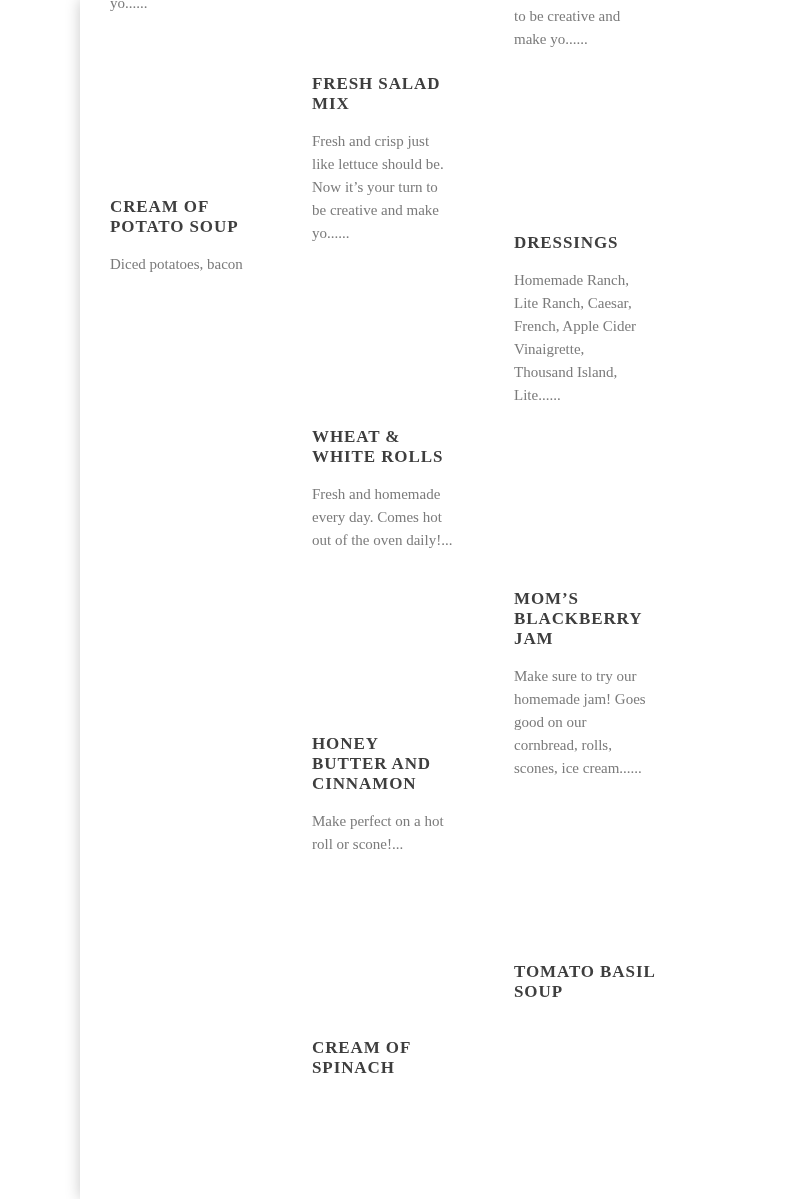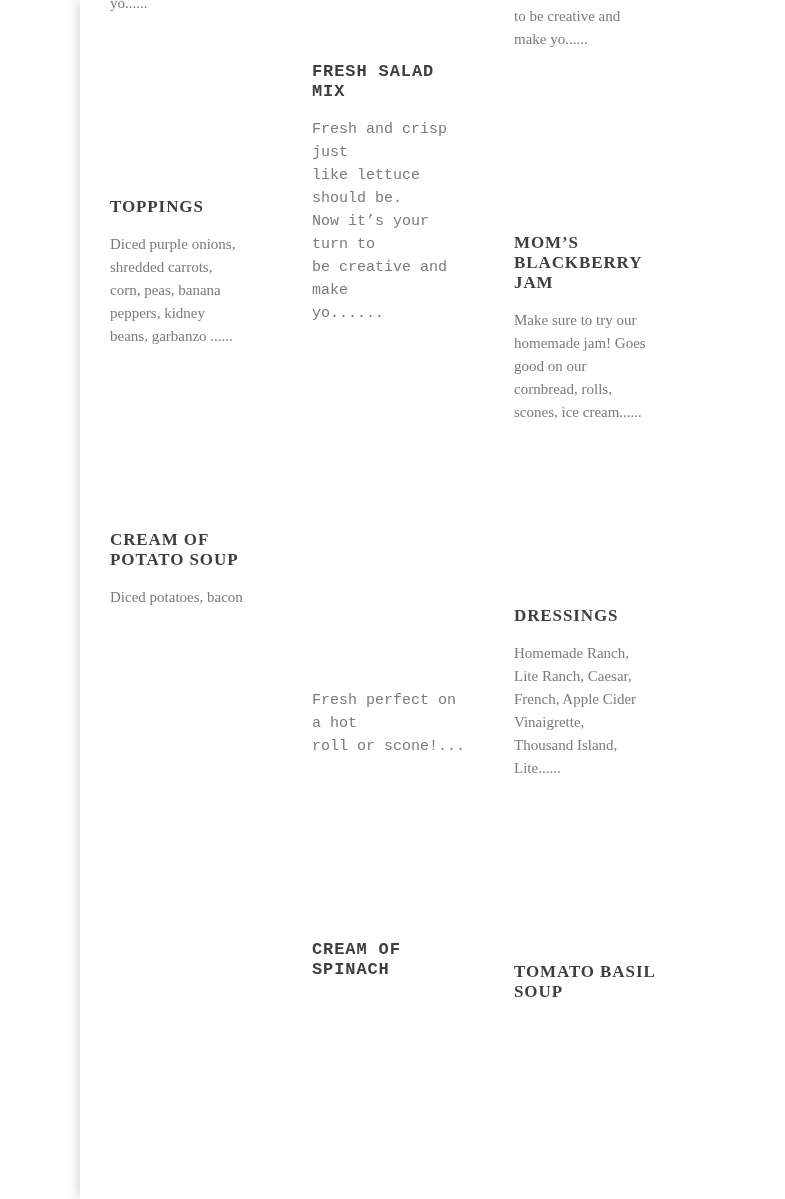--- a/index.html
+++ b/index.html
@@ -22,21 +22,21 @@
   .grid {
     display: flex;
     gap: 42px;
     align-items: flex-start;
   }
   .col {
     width: 160px;
     flex: 0 0 160px;
   }
   .col-left  { margin-top: -8px; }
-  .col-mid   { margin-top: 0; font-family: Liberation Mono, monospace; }
+  .col-mid   { margin-top: 12px; }
   .col-right { margin-top: 5px; }
   .media {
     height: 182px;
     background: transparent;
   }
   .media.first-mid { height: 62px; }
   .title {
     margin: 0 0 16px 0;
     font-size: 17px;
     line-height: 20px;
@@ -59,29 +59,20 @@
 
 <div class="page">
   <div class="grid">
 
     <div class="col col-left">
 
       <div class="item">
         <p class="desc">yo......</p>
       </div>
 
-      <div class="item">
-        <div class="media"></div>
-        <h2 class="title">TOPPINGS</h2>
-        <p class="desc">Diced purple onions,
-shredded carrots,
-corn, peas, banana
-peppers, kidney
-beans, garbanzo ......</p>
-      </div>
 
 
 
       <div class="item">
         <div class="media"></div>
         <h2 class="title">CREAM OF
 POTATO SOUP</h2>
         <p class="desc">Diced potatoes, bacon</p>
       </div>
 
@@ -95,64 +86,72 @@
 MIX</h2>
         <p class="desc">Fresh and crisp just
 like lettuce should be.
 Now it’s your turn to
 be creative and make
 yo......</p>
       </div>
 
       <div class="item">
         <div class="media"></div>
+        <h2 class="title">WHEAT &amp;
+WHITE ROLLS</h2>
+        <p class="desc">Fresh and homemade
+every day. Comes hot
+out of the oven daily!...</p>
       </div>
 
       <div class="item">
         <div class="media"></div>
-        <p class="desc">Fresh perfect on a hot
+        <h2 class="title">HONEY
+BUTTER AND
+CINNAMON</h2>
+        <p class="desc">Make perfect on a hot
 roll or scone!...</p>
       </div>
 
       <div class="item">
         <div class="media"></div>
         <h2 class="title">CREAM OF
 SPINACH</h2>
       </div>
 
     </div>
 
     <div class="col col-right">
 
       <div class="item">
         <p class="desc">to be creative and
 make yo......</p>
       </div>
 
       <div class="item">
         <div class="media"></div>
+        <h2 class="title">DRESSINGS</h2>
+        <p class="desc">Homemade Ranch,
+Lite Ranch, Caesar,
+French, Apple Cider
+Vinaigrette,
+Thousand Island,
+Lite......</p>
+      </div>
+
+      <div class="item">
+        <div class="media"></div>
         <h2 class="title">MOM’S
 BLACKBERRY
 JAM</h2>
         <p class="desc">Make sure to try our
 homemade jam! Goes
 good on our
 cornbread, rolls,
 scones, ice cream......</p>
-      </div>
-
-      <div class="item">
-        <div class="media"></div>
-        <h2 class="title">DRESSINGS</h2>
-        <p class="desc">Homemade Ranch,
-Lite Ranch, Caesar,
-French, Apple Cider
-Vinaigrette,
-Thousand Island,
-Lite......</p>
       </div>
 
       <div class="item">
         <div class="media"></div>
         <h2 class="title">TOMATO BASIL
 SOUP</h2>
       </div>
 
     </div>
 

